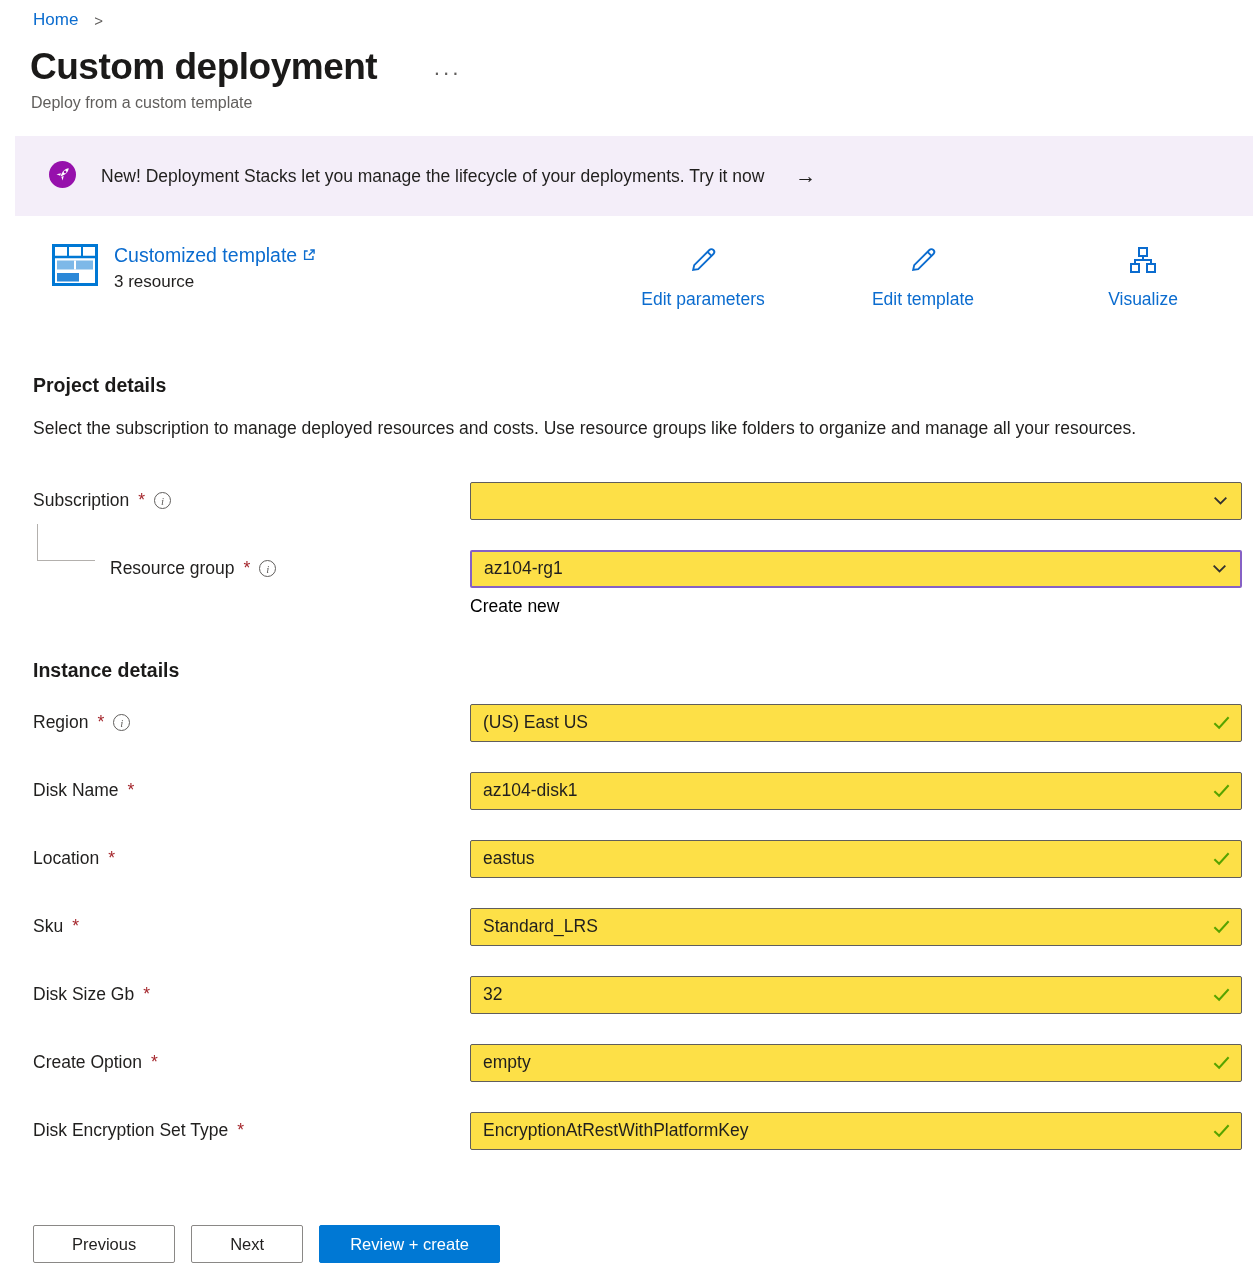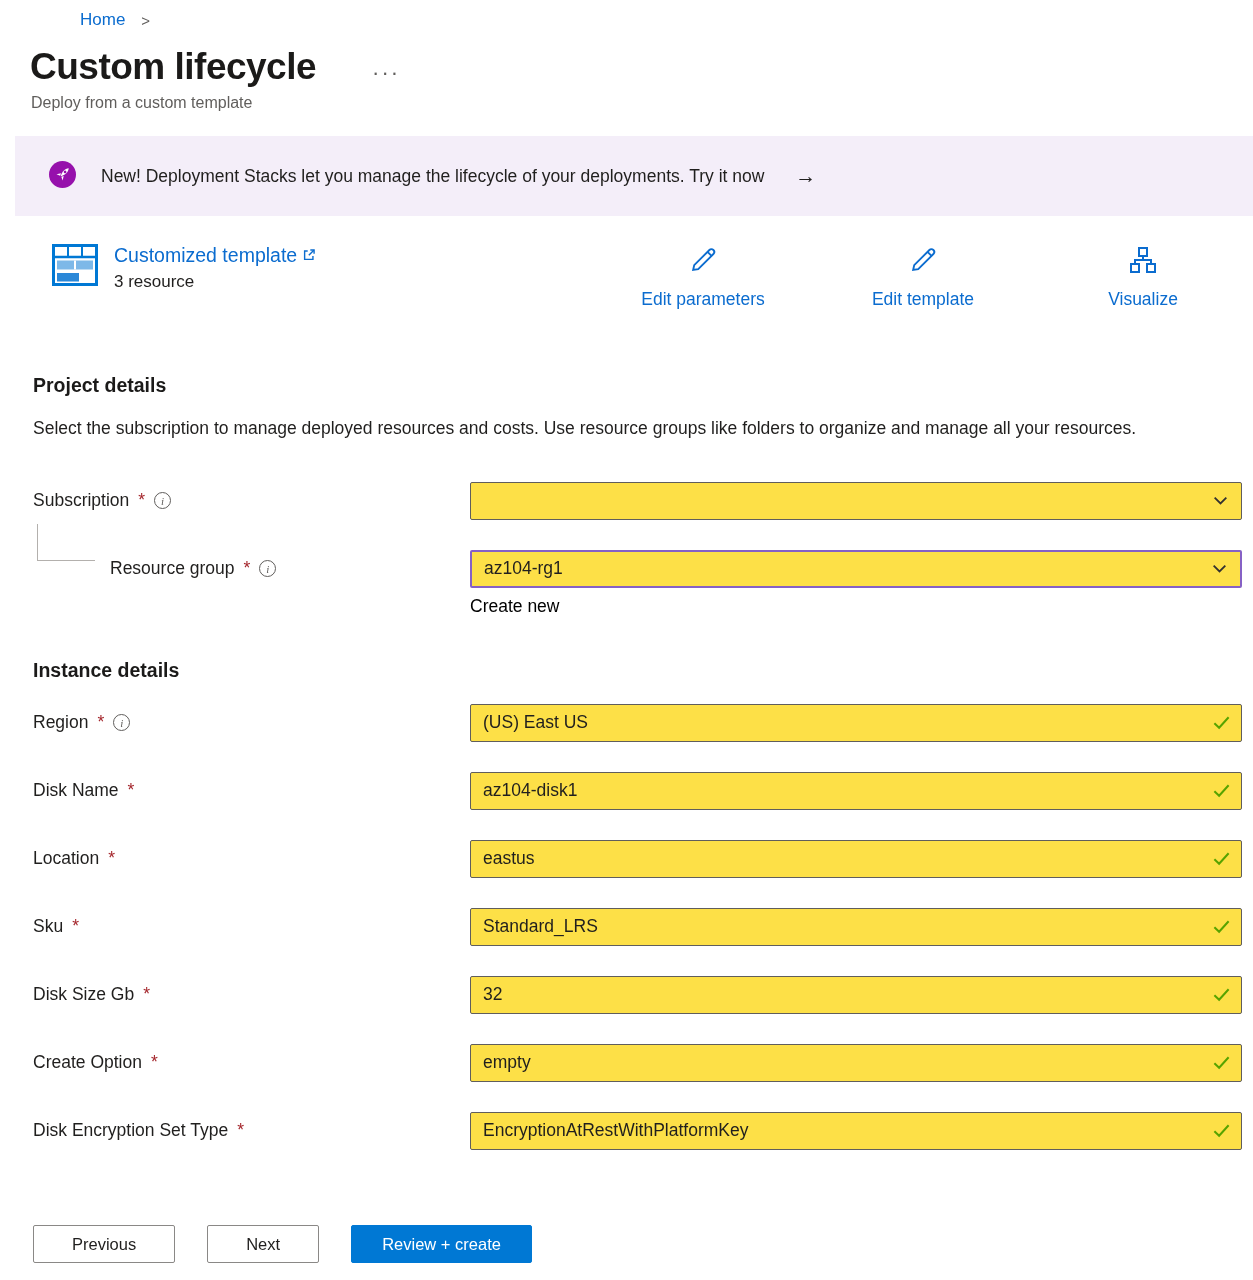--- a/index.html
+++ b/index.html
@@ -1,21 +1,21 @@
 <!DOCTYPE html>
 <html><head>
 <meta charset="utf-8">
 <style>
   * { box-sizing: border-box; margin: 0; padding: 0; }
   html,body { background:#fff; }
   body { font-family: "Liberation Sans", "DejaVu Sans", sans-serif; color:#201f1e; }
   .page { position:relative; width:1253px; height:1280px; overflow:hidden; background:#fff; }
 
   
-  .breadcrumb { padding:10px 0 0 33px; font-size:17px; display:flex; align-items:center; gap:16px;margin-left:47px; }
+  .breadcrumb { padding:10px 0 0 33px; font-size:17px; display:flex; align-items:center; gap:16px; }
   .breadcrumb a { color:#0b6ccf; text-decoration:none; cursor:pointer; }
   .crumb-sep { color:#605e5c; font-size:15px; }
 
   
   .title-row { display:flex; align-items:flex-start; gap:56px; padding:16px 0 0 30px; }
   .page-title { font-size:37px; font-weight:700; letter-spacing:-0.5px; color:#1b1a19; }
   .more-btn { color:#605e5c; font-size:22px; letter-spacing:2px; margin-top:14px; cursor:pointer; }
   .subtitle { padding:6px 0 0 31px; color:#605e5c; font-size:16px; }
 
   
@@ -57,37 +57,37 @@
   .indent-lbl { padding-left:77px; }
   .connector { position:absolute; left:37px; top:42px; width:58px; height:37px;
                border-left:1px solid #b3b0ad; border-bottom:1px solid #b3b0ad; }
   .create-new { margin:-22px 0 34px 470px; }
   .create-new a { color:#000000; font-size:17.5px; text-decoration:none; cursor:pointer; }
 
   .instance-rows { margin-top:22px; }
 
   
   .footer { position:absolute; left:0; right:0; bottom:0; height:72px; background:#fff;
-            display:flex; align-items:center; padding-left:33px; gap:32px; }
+            display:flex; align-items:center; padding-left:33px; gap:16px; }
   .btn { height:38px; border-radius:2px; font-size:16.5px; font-family:inherit; cursor:pointer; }
   .btn-outline { background:#fff; border:1px solid #8a8886; color:#201f1e; padding:0 38px; }
   .btn-primary { background:#0078d4; border:1px solid #0078d4; color:#fff; padding:0 30px; margin-left:0; }
 </style>
 </head>
 <body>
 
 <div class="page">
 
   <div class="breadcrumb">
     <a>Home</a>
     <span class="crumb-sep">&gt;</span>
   </div>
 
   <div class="title-row">
-    <span class="page-title">Custom lifecycle</span>
+    <span class="page-title">Custom deployment</span>
     <span class="more-btn">···</span>
   </div>
   <div class="subtitle">Deploy from a custom template</div>
 
   <div class="banner">
     <span>
       <svg width="27" height="27" viewBox="0 0 26 26">
         <circle cx="13" cy="13" r="13" fill="#9610ac"></circle>
         <g transform="rotate(45 13 13)" fill="#fff">
           <path d="M13 4.5 C15.3 7.5 15.3 11.5 13 15.5 C10.7 11.5 10.7 7.5 13 4.5 Z"></path>

